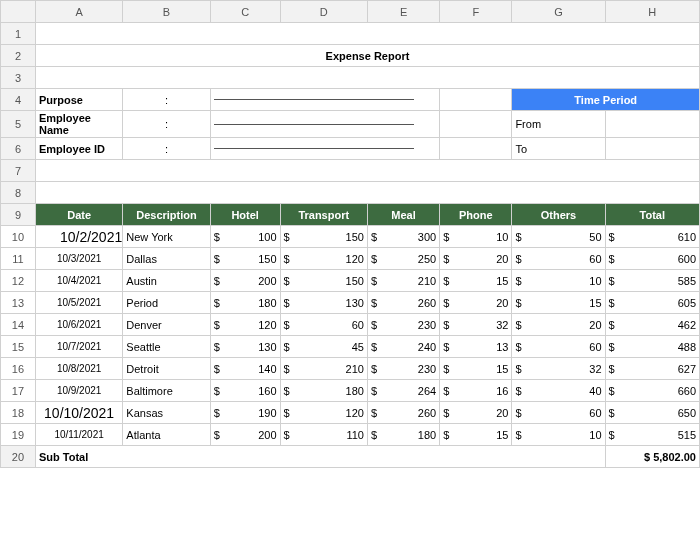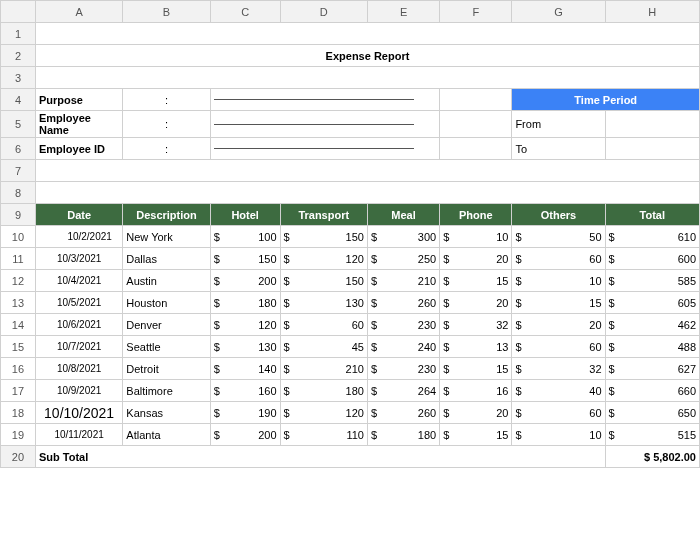--- a/index.html
+++ b/index.html
@@ -232,21 +232,21 @@
         <td class="exp-header">Hotel</td>
         <td class="exp-header">Transport</td>
         <td class="exp-header">Meal</td>
         <td class="exp-header">Phone</td>
         <td class="exp-header">Others</td>
         <td class="exp-header">Total</td>
       </tr>
 
       <tr class="data-row">
         <td class="rn">10</td>
-        <td style="text-align:center;font-size:10px;padding-left:24px;">10/2/2021</td>
+        <td style="text-align:center;font-size:14px;padding-left:24px;">10/2/2021</td>
         <td>New York</td>
         <td class="money-cell">
             <span class="dollar-sign">$</span>
             <span class="amount">100</span>
           </td>
         <td class="money-cell">
             <span class="dollar-sign">$</span>
             <span class="amount">150</span>
           </td>
         <td class="money-cell">
@@ -320,21 +320,21 @@
             <span class="amount">10</span>
           </td>
         <td class="money-cell">
             <span class="dollar-sign">$</span>
             <span class="amount">585</span>
           </td>
       </tr>
       <tr class="data-row">
         <td class="rn">13</td>
         <td style="text-align:center;font-size:10px;">10/5/2021</td>
-        <td>Houston</td>
+        <td>Period</td>
         <td class="money-cell">
             <span class="dollar-sign">$</span>
             <span class="amount">180</span>
           </td>
         <td class="money-cell">
             <span class="dollar-sign">$</span>
             <span class="amount">130</span>
           </td>
         <td class="money-cell">
             <span class="dollar-sign">$</span>

